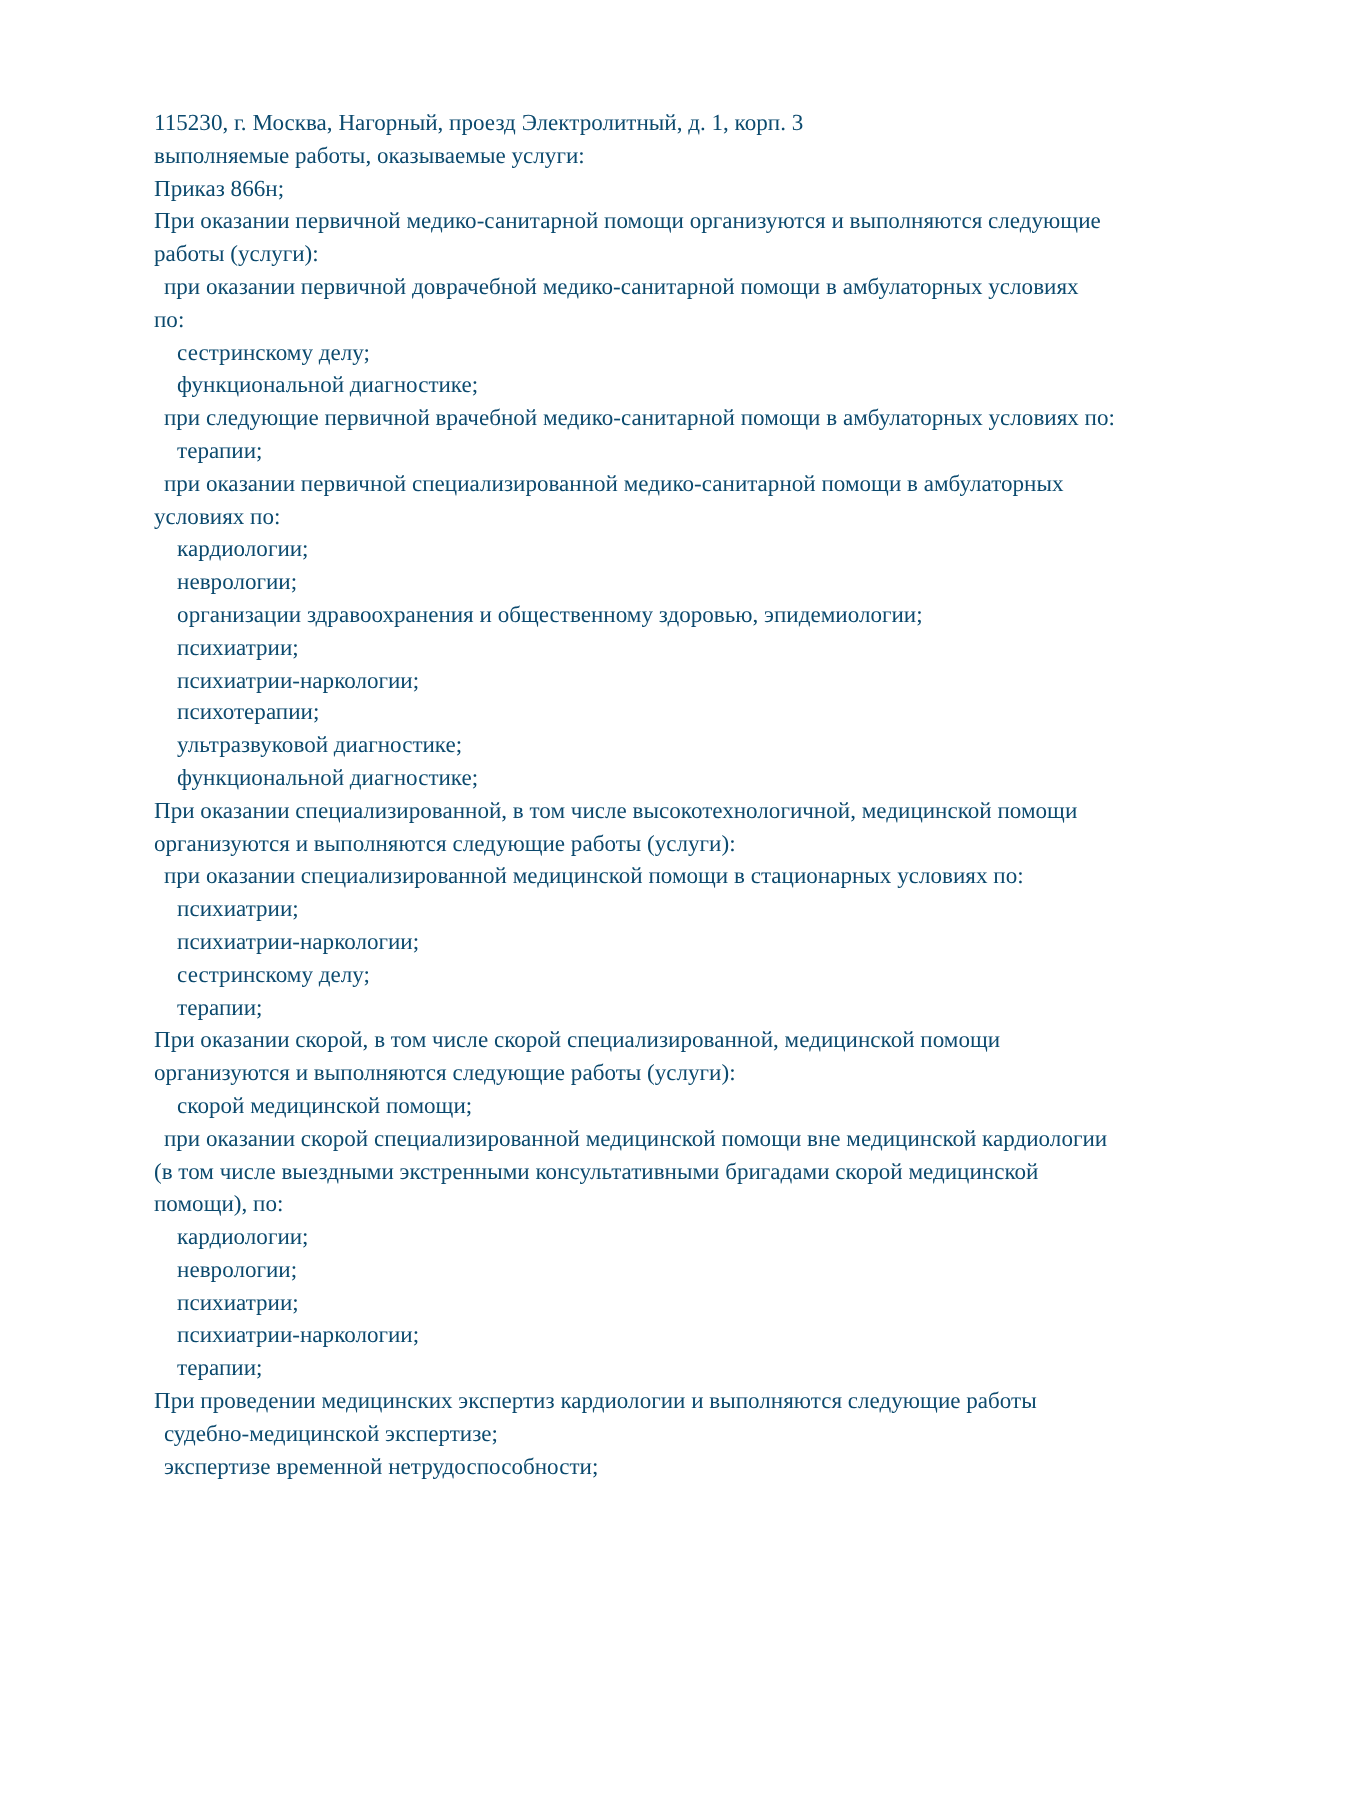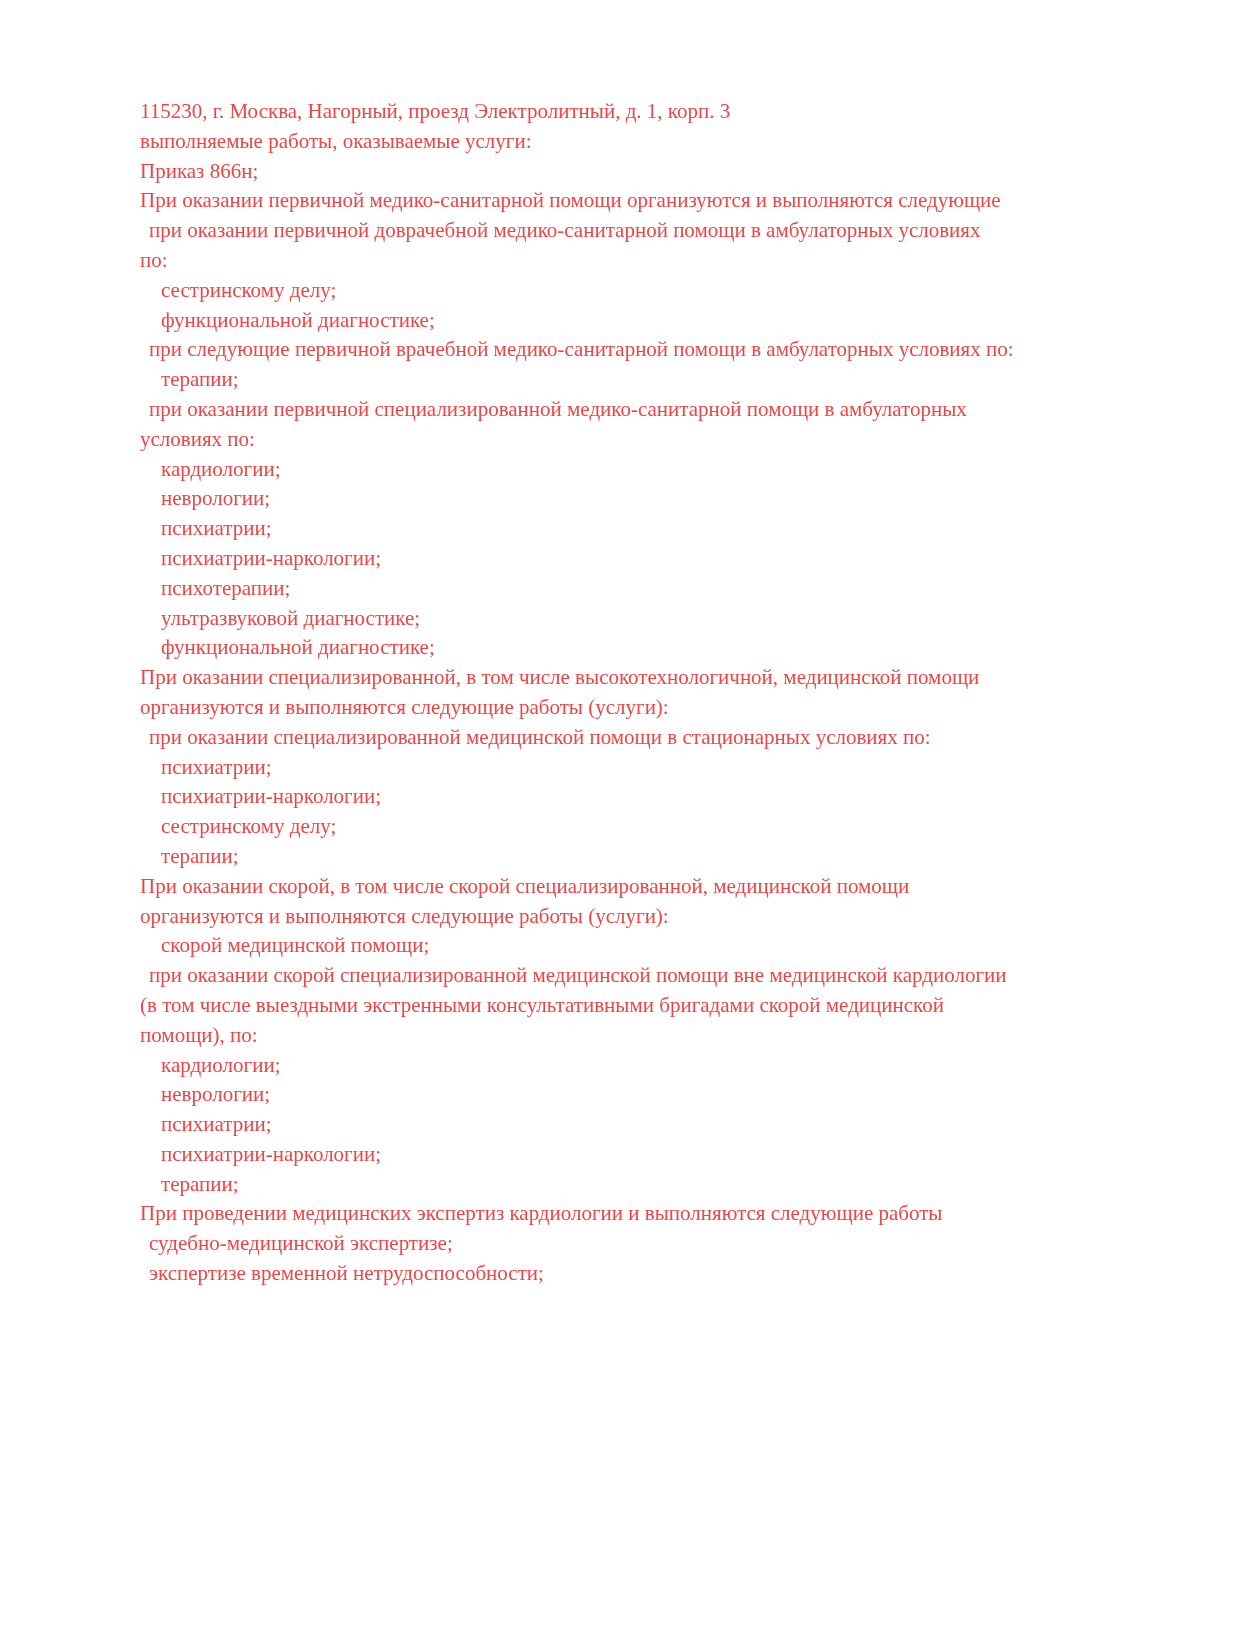--- a/index.html
+++ b/index.html
@@ -19,50 +19,52 @@
     left: 0; top: 0;
     width: 1240px;
     height: 1650px;
     background: #ffffff;
   }
   .doc-text {
     position: absolute;
     left: 140px;
     top: 97px;
     width: 1070px;
-    color: #ef4444;
+    color: #0c4a6e;
     font-size: 21px;
     line-height: 29.8px;
   }
   .line {
     white-space: pre;   
   }
   .indent-0 { padding-left: 0; }
   .indent-1 { padding-left: 9px; }
   .indent-2 { padding-left: 21px; }
 </style>
 </head>
 <body>
 
 <div class="page">
   <div class="doc-text" id="doc-text">
       <div class="line indent-0">115230, г. Москва, Нагорный, проезд Электролитный, д. 1, корп. 3</div>
       <div class="line indent-0">выполняемые работы, оказываемые услуги:</div>
       <div class="line indent-0">Приказ 866н;</div>
       <div class="line indent-0">При оказании первичной медико-санитарной помощи организуются и выполняются следующие</div>
+      <div class="line indent-0">работы (услуги):</div>
       <div class="line indent-1">при оказании первичной доврачебной медико-санитарной помощи в амбулаторных условиях</div>
       <div class="line indent-0">по:</div>
       <div class="line indent-2">сестринскому делу;</div>
       <div class="line indent-2">функциональной диагностике;</div>
       <div class="line indent-1">при следующие первичной врачебной медико-санитарной помощи в амбулаторных условиях по:</div>
       <div class="line indent-2">терапии;</div>
       <div class="line indent-1">при оказании первичной специализированной медико-санитарной помощи в амбулаторных</div>
       <div class="line indent-0">условиях по:</div>
       <div class="line indent-2">кардиологии;</div>
       <div class="line indent-2">неврологии;</div>
+      <div class="line indent-2">организации здравоохранения и общественному здоровью, эпидемиологии;</div>
       <div class="line indent-2">психиатрии;</div>
       <div class="line indent-2">психиатрии-наркологии;</div>
       <div class="line indent-2">психотерапии;</div>
       <div class="line indent-2">ультразвуковой диагностике;</div>
       <div class="line indent-2">функциональной диагностике;</div>
       <div class="line indent-0">При оказании специализированной, в том числе высокотехнологичной, медицинской помощи</div>
       <div class="line indent-0">организуются и выполняются следующие работы (услуги):</div>
       <div class="line indent-1">при оказании специализированной медицинской помощи в стационарных условиях по:</div>
       <div class="line indent-2">психиатрии;</div>
       <div class="line indent-2">психиатрии-наркологии;</div>

